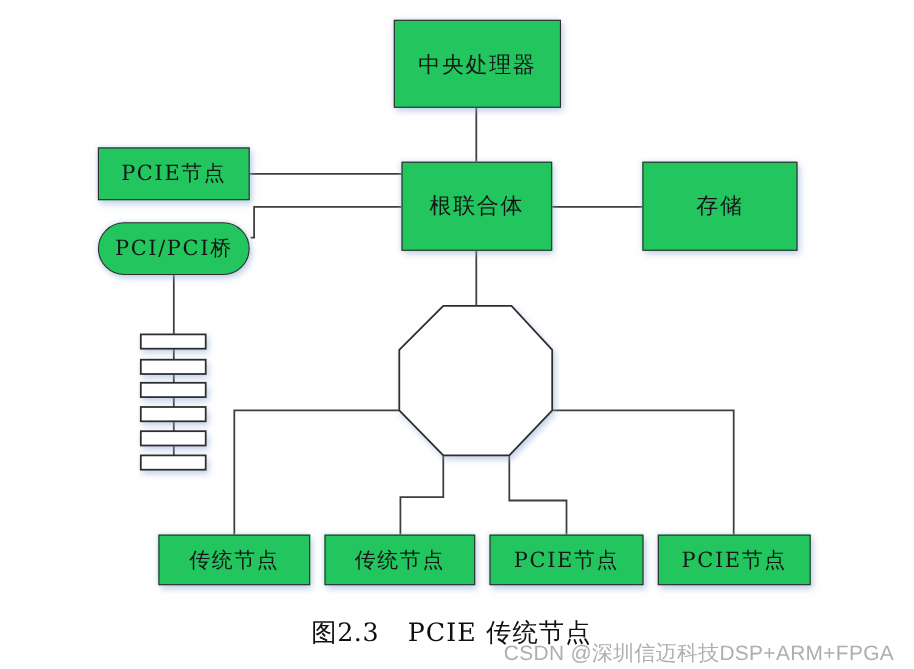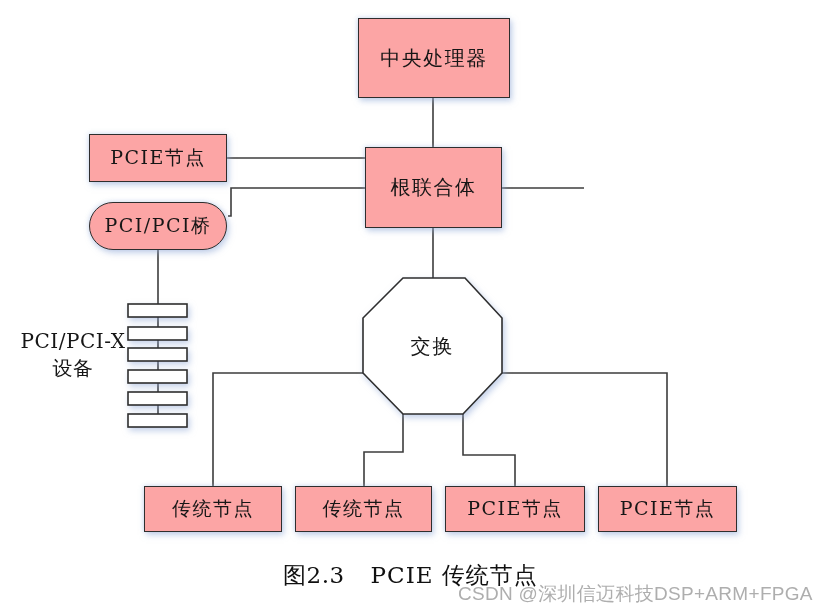--- a/index.html
+++ b/index.html
@@ -17,21 +17,21 @@
   }
   #wires {
     position: absolute;
     left: 0; top: 0;
     width: 831px; height: 608px;
     z-index: 1;
   }
   .node {
     position: absolute;
     z-index: 2;
-    background: #fca5a5;
+    background: #22c55e;
     border: 1.5px solid #2e2e2e;
     box-shadow: 2px 3px 6px rgba(145,170,215,0.55), -1px -1px 4px rgba(165,190,225,0.35);
     display: flex;
     align-items: center;
     justify-content: center;
     color: #161616;
     font-size: 19px;
     letter-spacing: 1.5px;
     white-space: nowrap;
     box-sizing: border-box;
@@ -136,35 +136,31 @@
   </svg>
 
   <div class="node big" id="node-cpu">中央处理器</div>
 
   <div class="node" id="node-pcie-left">PCIE节点</div>
 
   <div class="node" id="node-pci-bridge">PCI/PCI桥</div>
 
   <div class="node big" id="node-root-complex">根联合体</div>
 
+  <div class="node big" id="node-storage">存储</div>
 
   <div class="node" id="node-legacy-1">传统节点</div>
 
   <div class="node" id="node-legacy-2">传统节点</div>
 
   <div class="node" id="node-pcie-bot-1">PCIE节点</div>
 
   <div class="node" id="node-pcie-bot-2">PCIE节点</div>
 
-  <div id="switch-label">交换</div>
 
-  <div id="pci-devices-label">
-    <span>PCI/PCI-X</span><br>
-    <span>设备</span>
-  </div>
 
   <div id="caption">
     <span class="cap-num">图2.3</span><span class="cap-title">PCIE 传统节点</span>
   </div>
 
   <div id="watermark">CSDN @深圳信迈科技DSP+ARM+FPGA</div>
 
 </div>
 
 </body></html>

